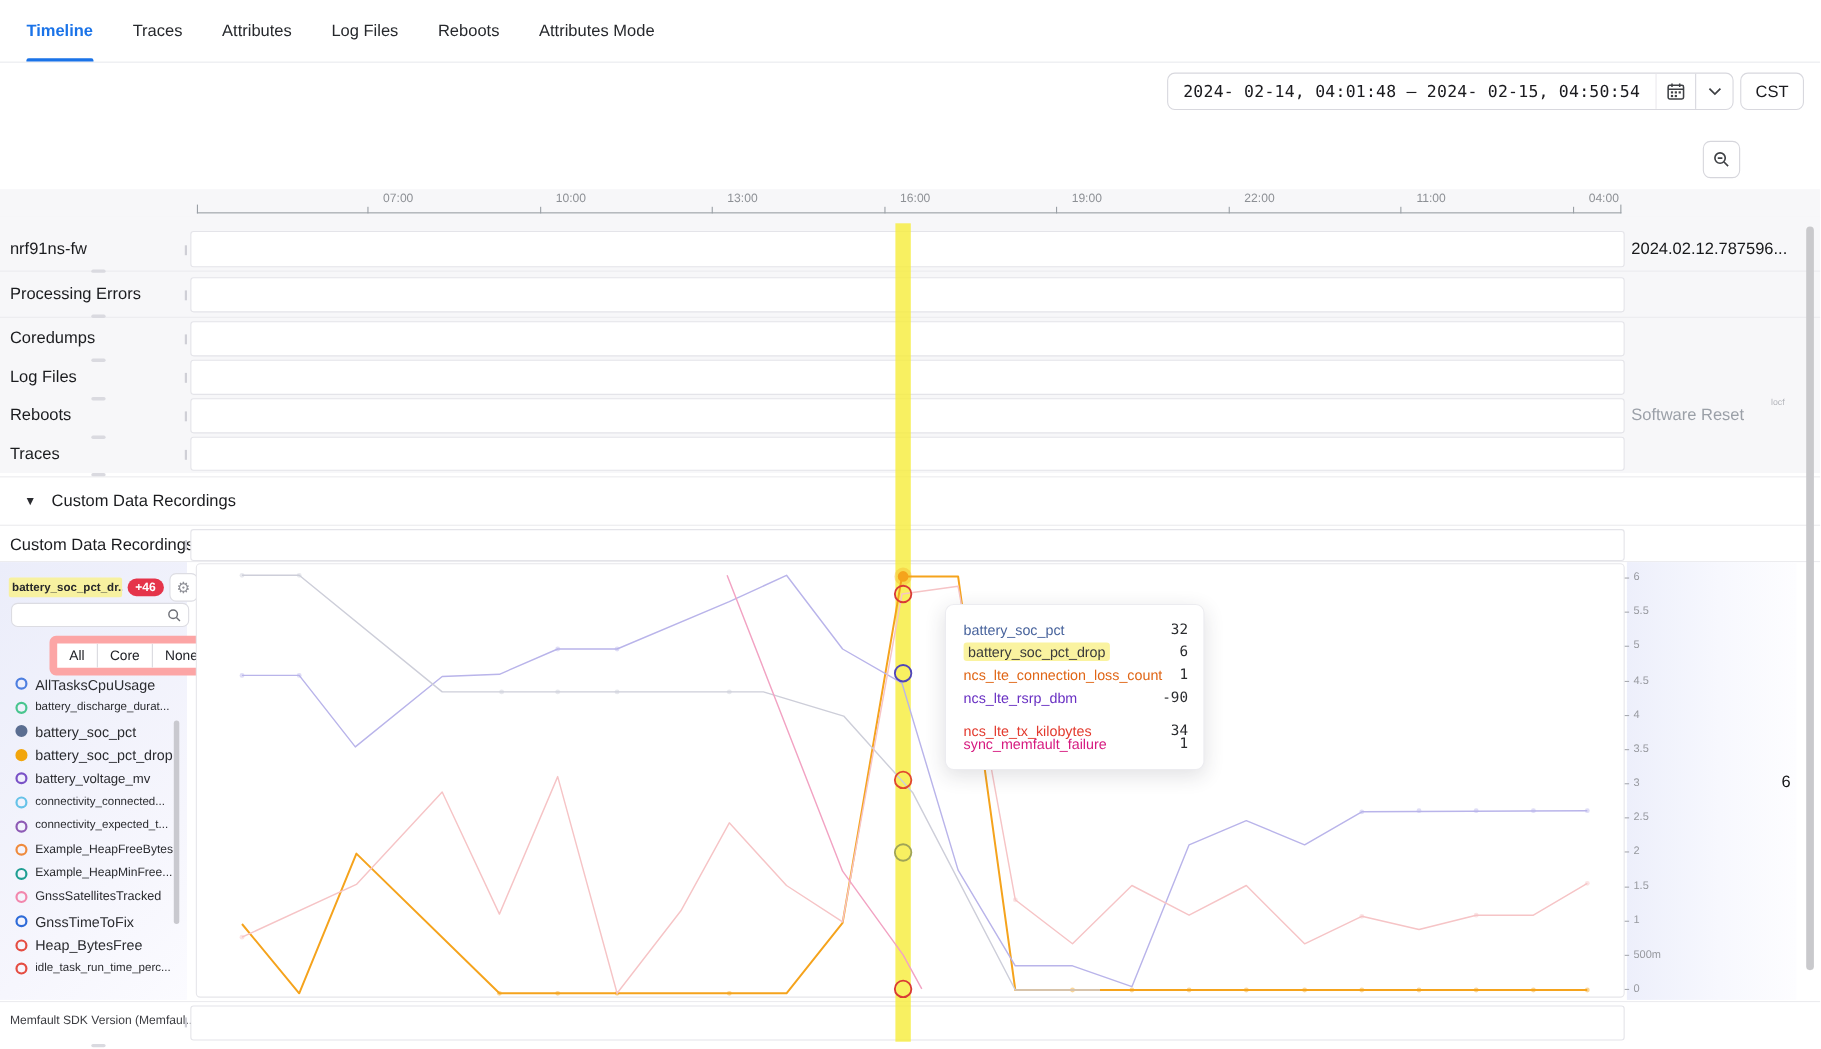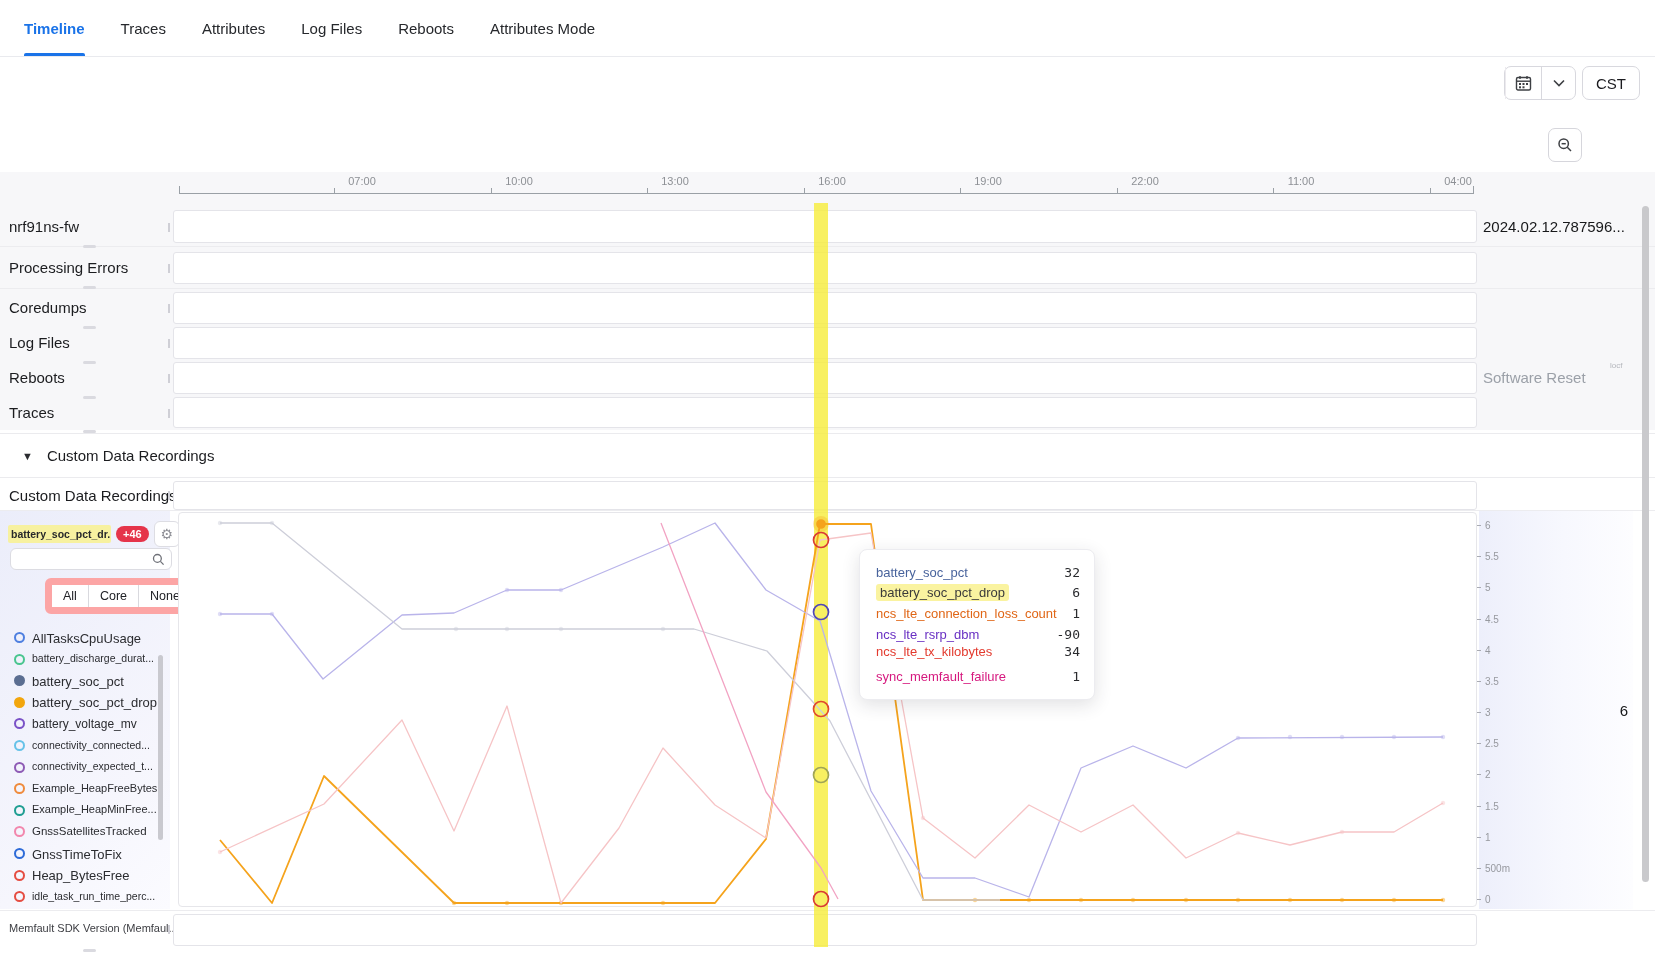--- a/index.html
+++ b/index.html
@@ -69,21 +69,21 @@
         padding:3px 3px;border-radius:2px;white-space:nowrap;overflow:hidden;cursor:pointer;}
   #chipbadge{background:#e5344a;color:#fff;font-size:11px;font-weight:700;border-radius:9px;padding:2px 7px;cursor:pointer;}
   #gearbtn{width:24px;height:24px;border:1px solid #dddde3;border-radius:6px;background:#fff;
            display:flex;align-items:center;justify-content:center;color:#8f9097;font-size:14px;cursor:pointer;}
   #searchbox{position:absolute;left:10px;top:548px;width:162px;height:22px;border:1px solid #dcdce2;border-radius:6px;
              background:#fff;box-sizing:border-box;display:flex;align-items:center;}
   #searchbox input{border:none;outline:none;flex:1;min-width:0;height:100%;font-size:12px;padding:0 6px;background:transparent;font-family:"Liberation Sans",sans-serif;}
   #seg{position:absolute;left:45px;top:578px;height:22px;display:flex;border:7px solid #fca5a5;border-radius:6px;background:#fff;overflow:hidden;}
   .segbtn{padding:0 11px;display:flex;align-items:center;font-size:12.5px;color:#212227;cursor:pointer;}
   .segbtn + .segbtn{border-left:1px solid #d9d9de;}
-  #legendlist{position:absolute;left:0;top:624px;width:196px;height:295px;overflow:hidden;}
+  #legendlist{position:absolute;left:0;top:608px;width:196px;height:295px;overflow:hidden;}
   .legcirc{position:absolute;left:14px;width:11px;height:11px;border-radius:50%;box-sizing:border-box;}
   .leglabel{position:absolute;left:32px;color:#2b2c30;white-space:nowrap;}
   #legscroll{position:absolute;left:158px;top:655px;width:5px;height:185px;background:#c9c9cf;border-radius:3px;}
 
   #plotbox{left:178px;top:512px;width:1299px;height:395px;background:#fff;border:1px solid #e6e6ea;border-radius:4px;box-sizing:border-box;}
   #rightpanel{left:1479px;top:511px;width:154px;height:398px;background:linear-gradient(90deg,#edeffb 0%,#f7f8fe 55%,#fdfdff 100%);}
   .rtick-dash{position:absolute;width:4px;height:1px;background:#a9abb2;left:1477px;}
   .rtick-label{position:absolute;left:1485px;font-size:10px;color:#97999f;transform:translateY(-50%);}
   #bigval{left:1598px;top:702px;width:30px;text-align:right;font-size:15px;color:#151618;}
 
@@ -114,20 +114,21 @@
       <div class="tab active">Timeline</div>
       <div class="tab">Traces</div>
       <div class="tab">Attributes</div>
       <div class="tab">Log Files</div>
       <div class="tab">Reboots</div>
       <div class="tab">Attributes Mode</div>
     </div>
 
   <div id="datectl" class="abs">
     <div id="datebox">
+      <span id="datetext" class="mono">2024- 02-14, 04:01:48  –  2024- 02-15, 04:50:54</span>
       <span id="calbtn" class="ctlbtn">
         <svg width="17" height="17" viewBox="0 0 17 17">
             <rect x="1.5" y="2.5" width="14" height="12.5" rx="1.5" fill="none" stroke="#3e4044" stroke-width="1.4"></rect>
             <line x1="1.5" y1="6.2" x2="15.5" y2="6.2" stroke="#3e4044" stroke-width="1.4"></line>
             <line x1="5" y1="1" x2="5" y2="4" stroke="#3e4044" stroke-width="1.4"></line>
             <line x1="12" y1="1" x2="12" y2="4" stroke="#3e4044" stroke-width="1.4"></line>
             <rect x="4" y="8" width="2" height="2" fill="#3e4044"></rect>
             <rect x="7.5" y="8" width="2" height="2" fill="#3e4044"></rect>
             <rect x="11" y="8" width="2" height="2" fill="#3e4044"></rect>
             <rect x="4" y="11.3" width="2" height="2" fill="#3e4044"></rect>
@@ -304,21 +305,21 @@
         <span class="tt-value">6</span>
       </div>
       <div class="tt-row" style="top: 53.6px;">
         <span class="tt-label" style="color: rgb(224, 102, 22);">ncs_lte_connection_loss_count</span>
         <span class="tt-value">1</span>
       </div>
       <div class="tt-row" style="top: 74.4px;">
         <span class="tt-label" style="color: rgb(105, 48, 195);">ncs_lte_rsrp_dbm</span>
         <span class="tt-value">-90</span>
       </div>
-      <div class="tt-row" style="top: 91px; align-items: center;">
+      <div class="tt-row" style="top: 104px; align-items: center;">
         <span class="tt-label" style="color: rgb(227, 58, 46);">ncs_lte_tx_kilobytes</span>
         <span class="tt-value">34</span>
       </div>
       <div class="tt-row" style="top: 116px;">
         <span class="tt-label" style="color: rgb(214, 25, 127);">sync_memfault_failure</span>
         <span class="tt-value">1</span>
       </div>
     </div>
 
   <div class="sectline" id="bottomline"></div>

